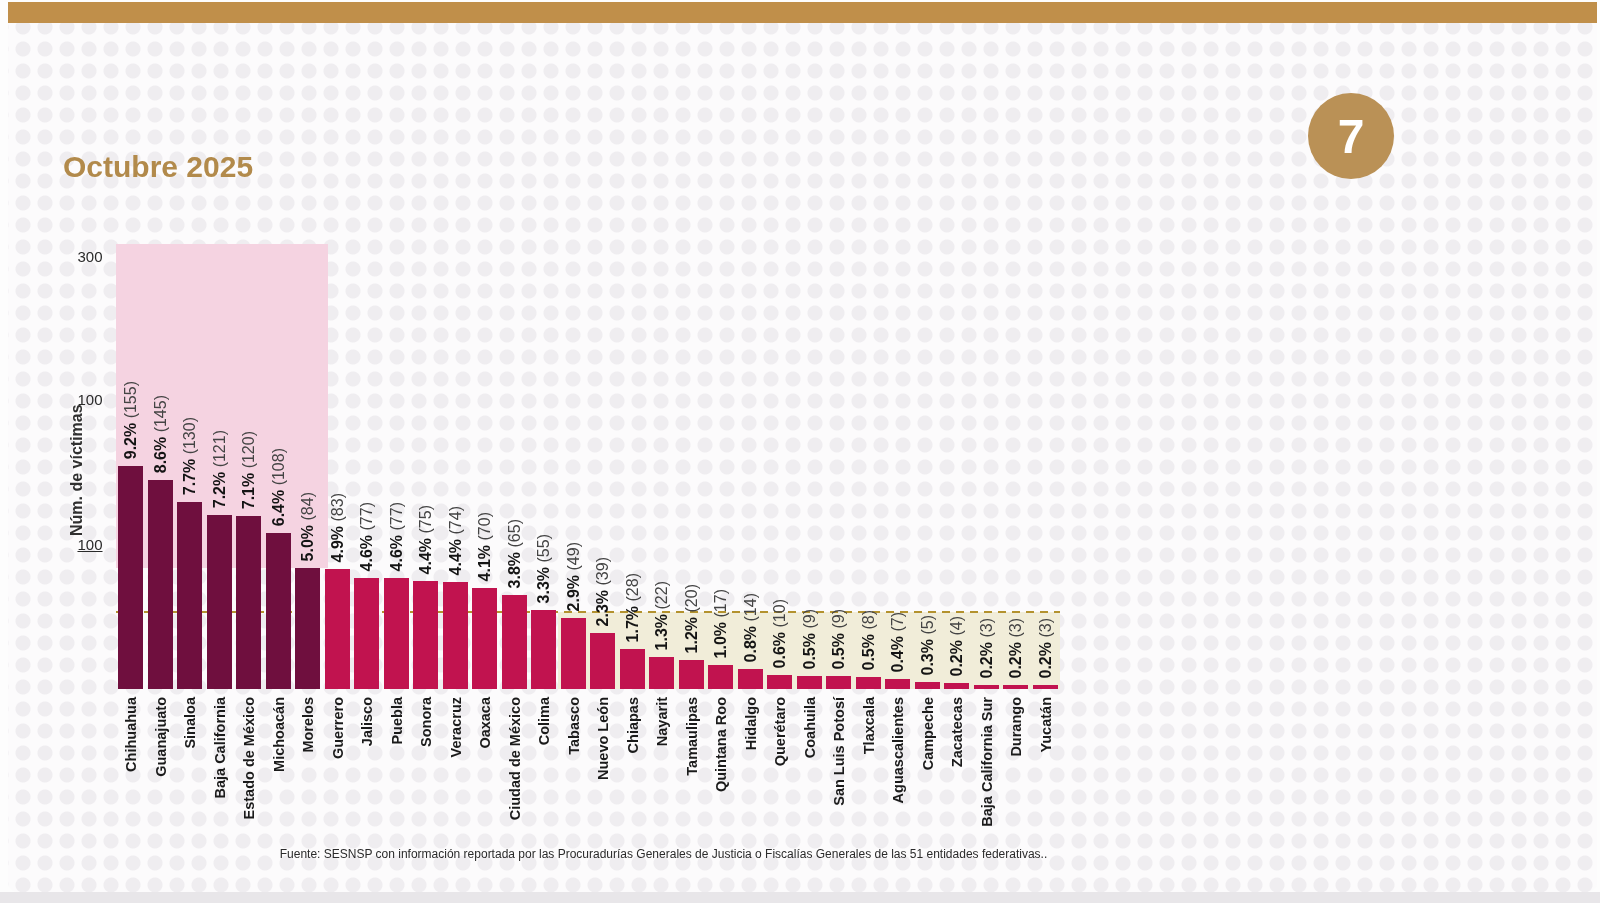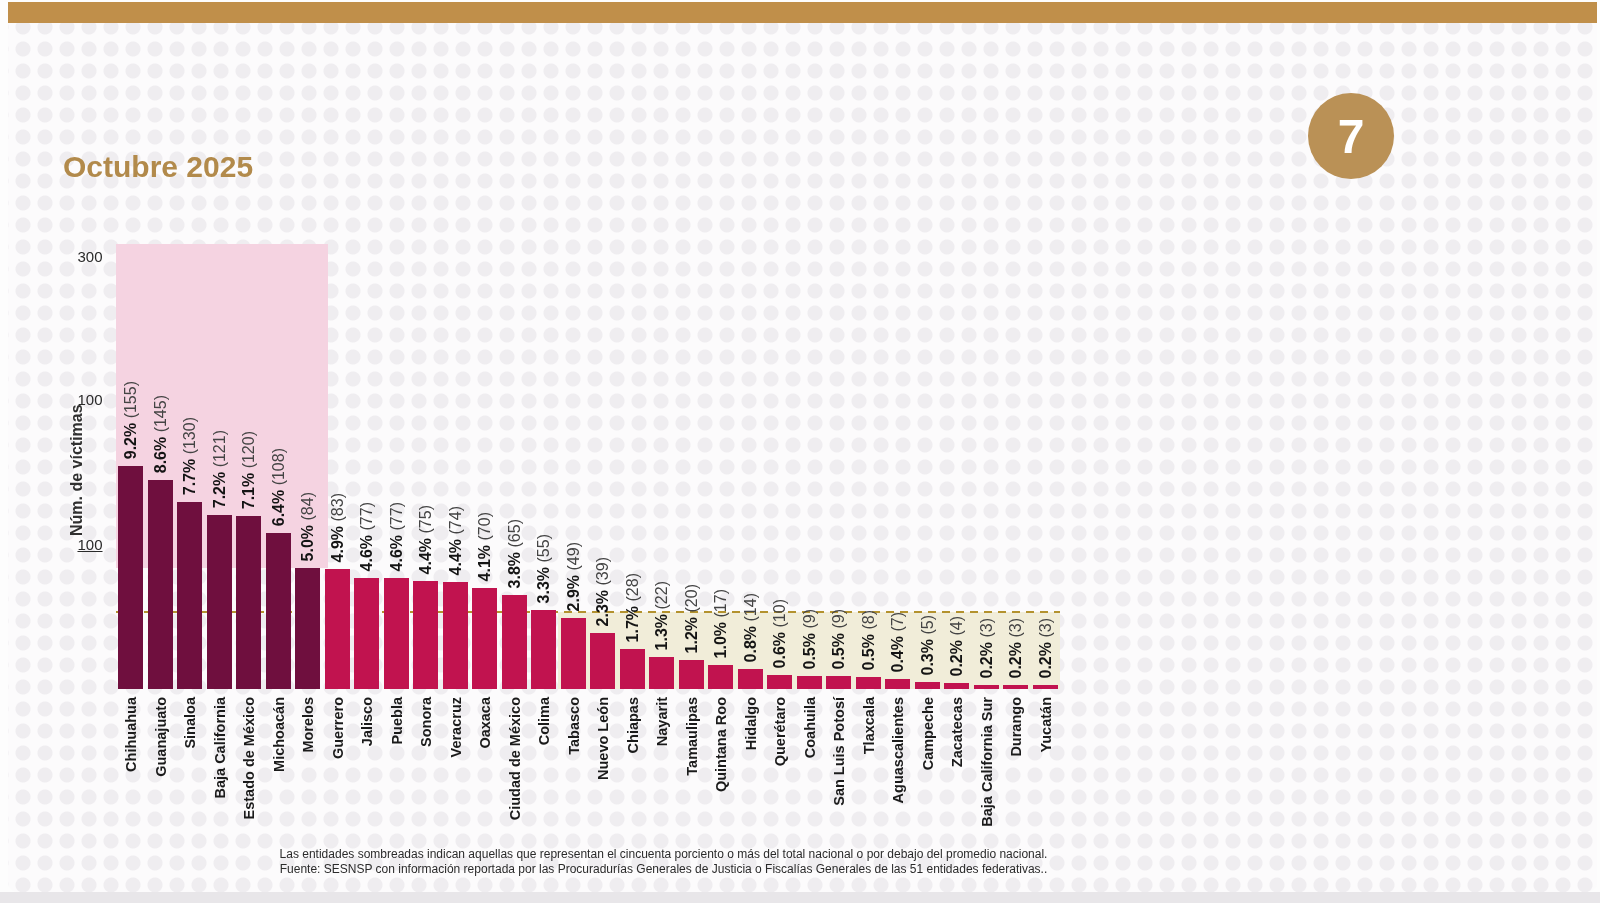--- a/index.html
+++ b/index.html
@@ -263,18 +263,17 @@
         </div>
         <div class="slot" style="left: 914.5px;">
           <div class="bar" style="height: 4px; background: rgb(193, 19, 79);"></div>
           <div class="val-label vtext" style="bottom: 11px;"><b>0.2%</b> (3)</div>
           <div class="x-label vtext">Yucatán</div>
         </div>
       </div>
 
 
     <div class="footnote">
-      <div>Las entidades sombreadas indican aquellas que representan el cincuenta porciento o más del total nacional o por debajo del promedio nacional.</div>
       <div>Fuente: SESNSP con información reportada por las Procuradurías Generales de Justicia o Fiscalías Generales de las 51 entidades federativas..</div>
     </div>
   </div>
   <div class="bottom-strip"></div>
 </div>
 
 </body></html>

